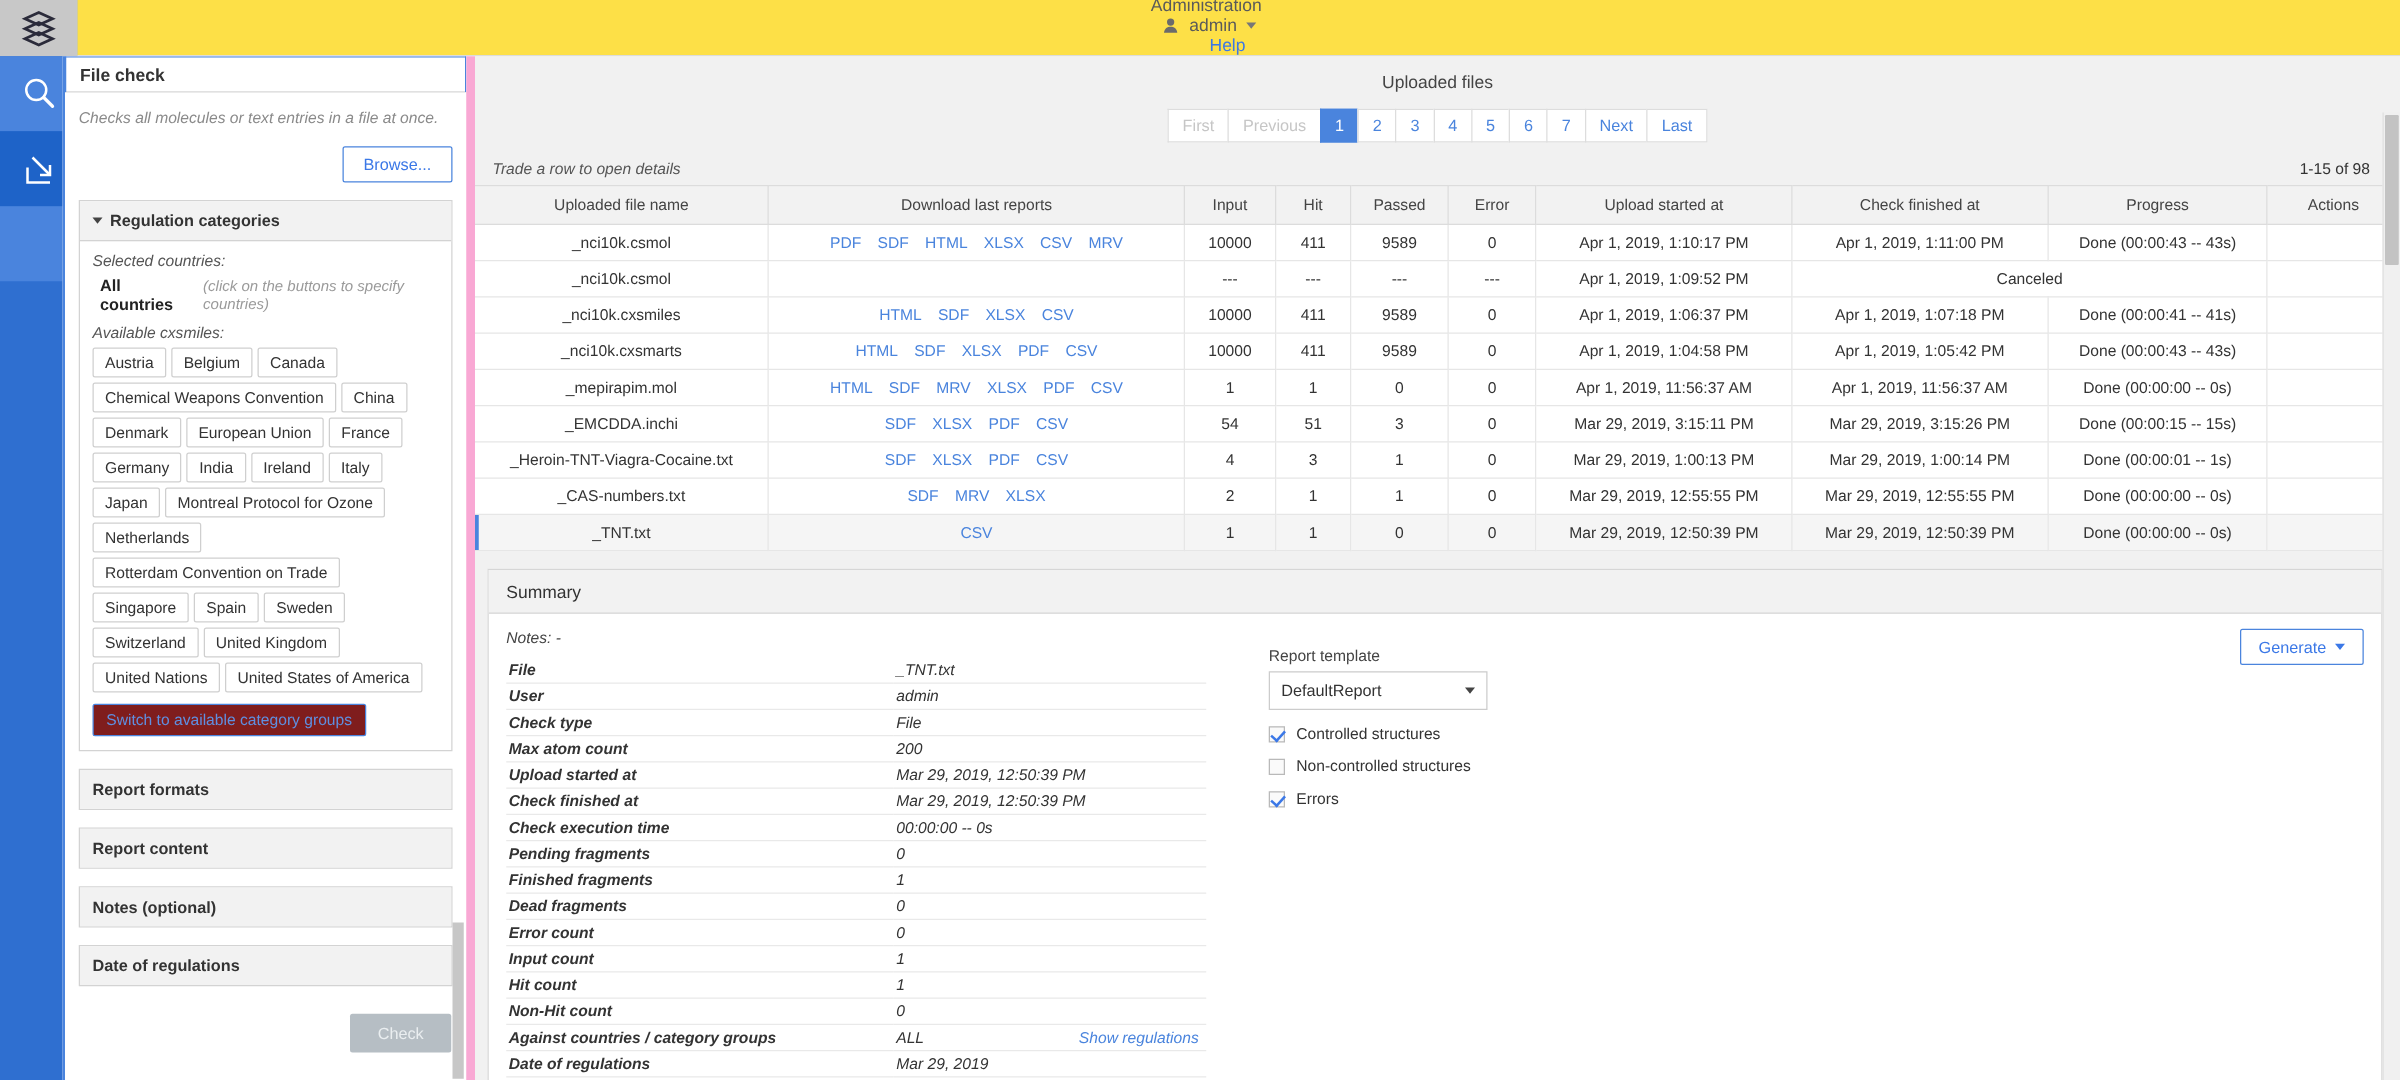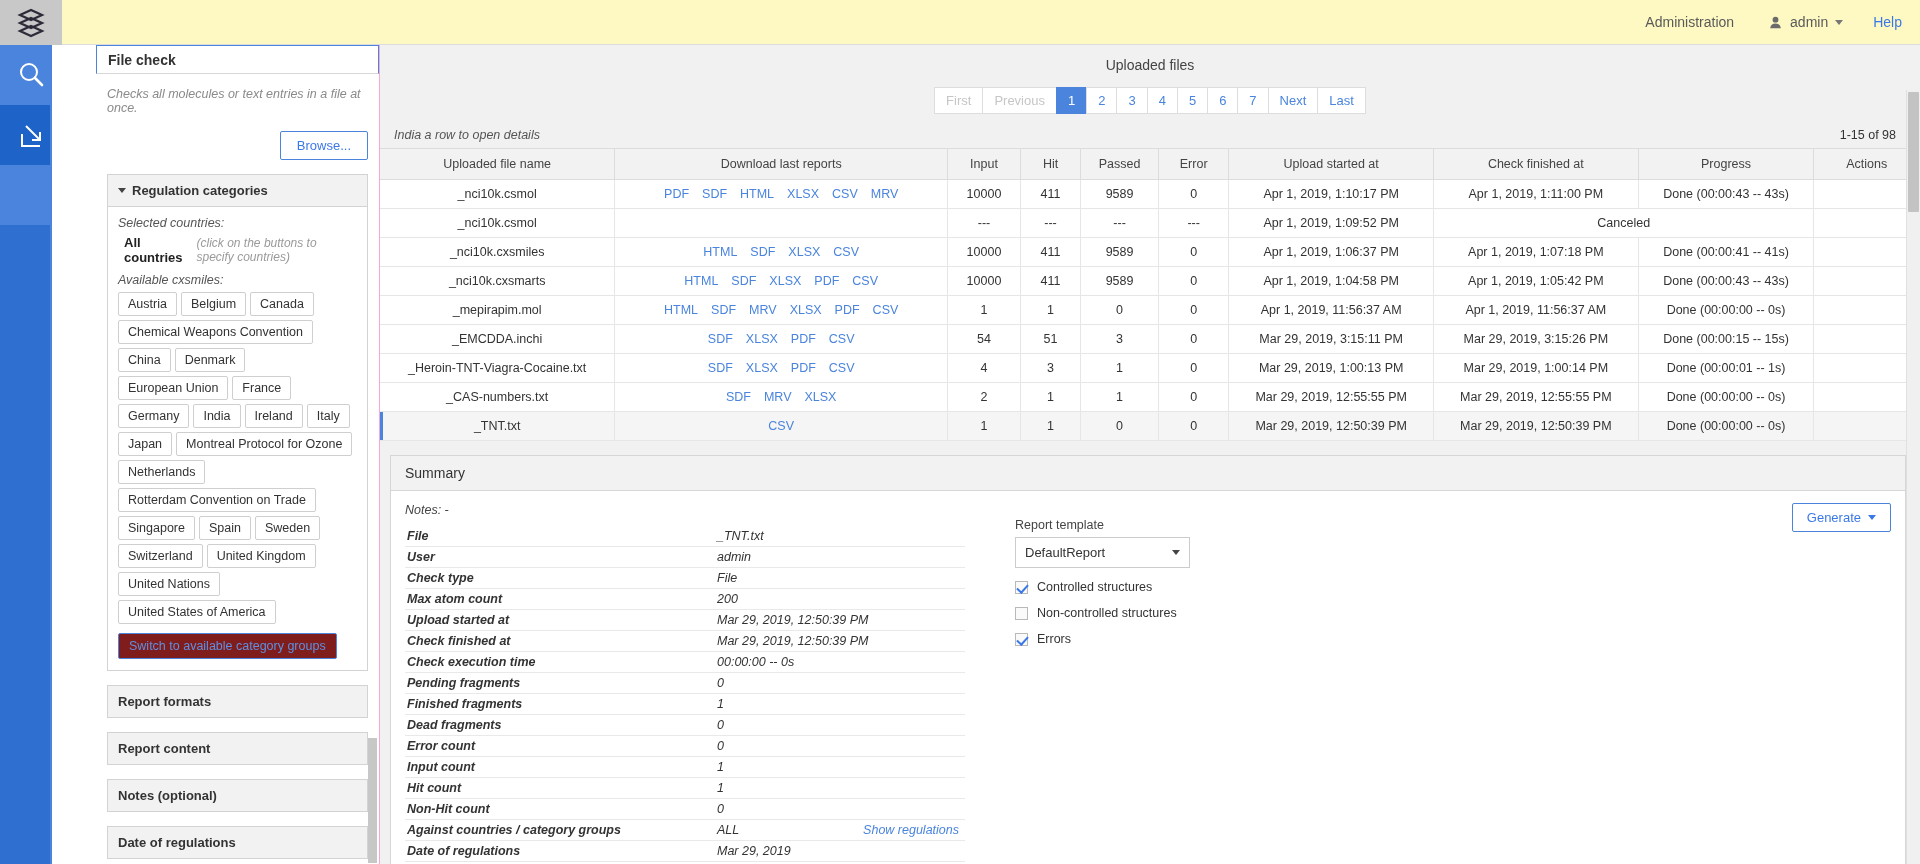--- a/index.html
+++ b/index.html
@@ -7,24 +7,25 @@
     width: 1920px; height: 864px;
     font-family: "Liberation Sans", sans-serif;
     font-size: 13px;
     color: #333;
     background: #ffffff;
     overflow: hidden;
   }
   
   .topbar {
     position: absolute; left: 62px; top: 0; right: 0; height: 45px;
-    background: #fef9c3;
+    background: #fde047;
     border-bottom: 1px solid #dcdcdc;
     display: flex; align-items: center; justify-content: flex-end;
     padding-right: 18px;
+    flex-direction: column;
   }
   .topbar a { color: #5a5a5a; text-decoration: none; font-size: 14px; }
   .topbar .admin-link { margin-right: 34px; }
   .topbar .user-chunk { display: flex; align-items: center; margin-right: 30px; }
   .topbar .user-chunk .uname { color: #5a5a5a; font-size: 14px; margin-left: 7px; }
   .topbar .caret-d {
     width: 0; height: 0; margin-left: 7px;
     border-left: 4px solid transparent; border-right: 4px solid transparent;
     border-top: 5px solid #777;
   }
@@ -35,23 +36,22 @@
   .rail { position: absolute; left:0; top:0; width: 62px; height: 864px; background:#2f6fd0; }
   .rail .logo-cell { height: 45px; background:#c8c8c8; display:flex; align-items:center; justify-content:center; }
   .rail .ic { height: 60px; display:flex; align-items:center; justify-content:center; }
   .rail .ic.search { background:#4a84dd; }
   .rail .ic.importer { background:#1e63c8; }
   .rail .ic.rest { background:#4a84dd; }
 
   
   .leftpanel {
     position:absolute; left:50px; top:45px; width: 330px; height: 819px;
-    background:#fff; border-right:1px solid #f9a8d4; border-left:2px solid #4a84dd;
+    background:#fff; border-right:7px solid #f9a8d4; border-left:2px solid #4a84dd;
     overflow:hidden;
-    padding-left:44px;
   }
   .panel-title {
     height:29px; line-height:29px; padding-left:11px;
     font-weight:bold; font-size:14px; color:#333;
     border-bottom:1px solid #d8d8d8;
     border-top:1px solid #4a84dd;
     border-right:1px solid #4a84dd;
     border-left:1px solid #4a84dd;
     background:#fff;
   }
@@ -305,21 +305,21 @@
       <div class="pg ">3</div>
       <div class="pg ">4</div>
       <div class="pg ">5</div>
       <div class="pg ">6</div>
       <div class="pg ">7</div>
       <div class="pg ">Next</div>
       <div class="pg ">Last</div>
     </div>
 
   <div class="subrow">
-    <div class="clickhint">India a row to open details</div>
+    <div class="clickhint">Trade a row to open details</div>
     <div class="counter">1-15 of 98</div>
   </div>
 
   <table class="files">
     <colgroup>
       <col style="width:187px">
         <col style="width:265px">
         <col style="width:58px">
         <col style="width:48px">
       <col style="width:62px">

